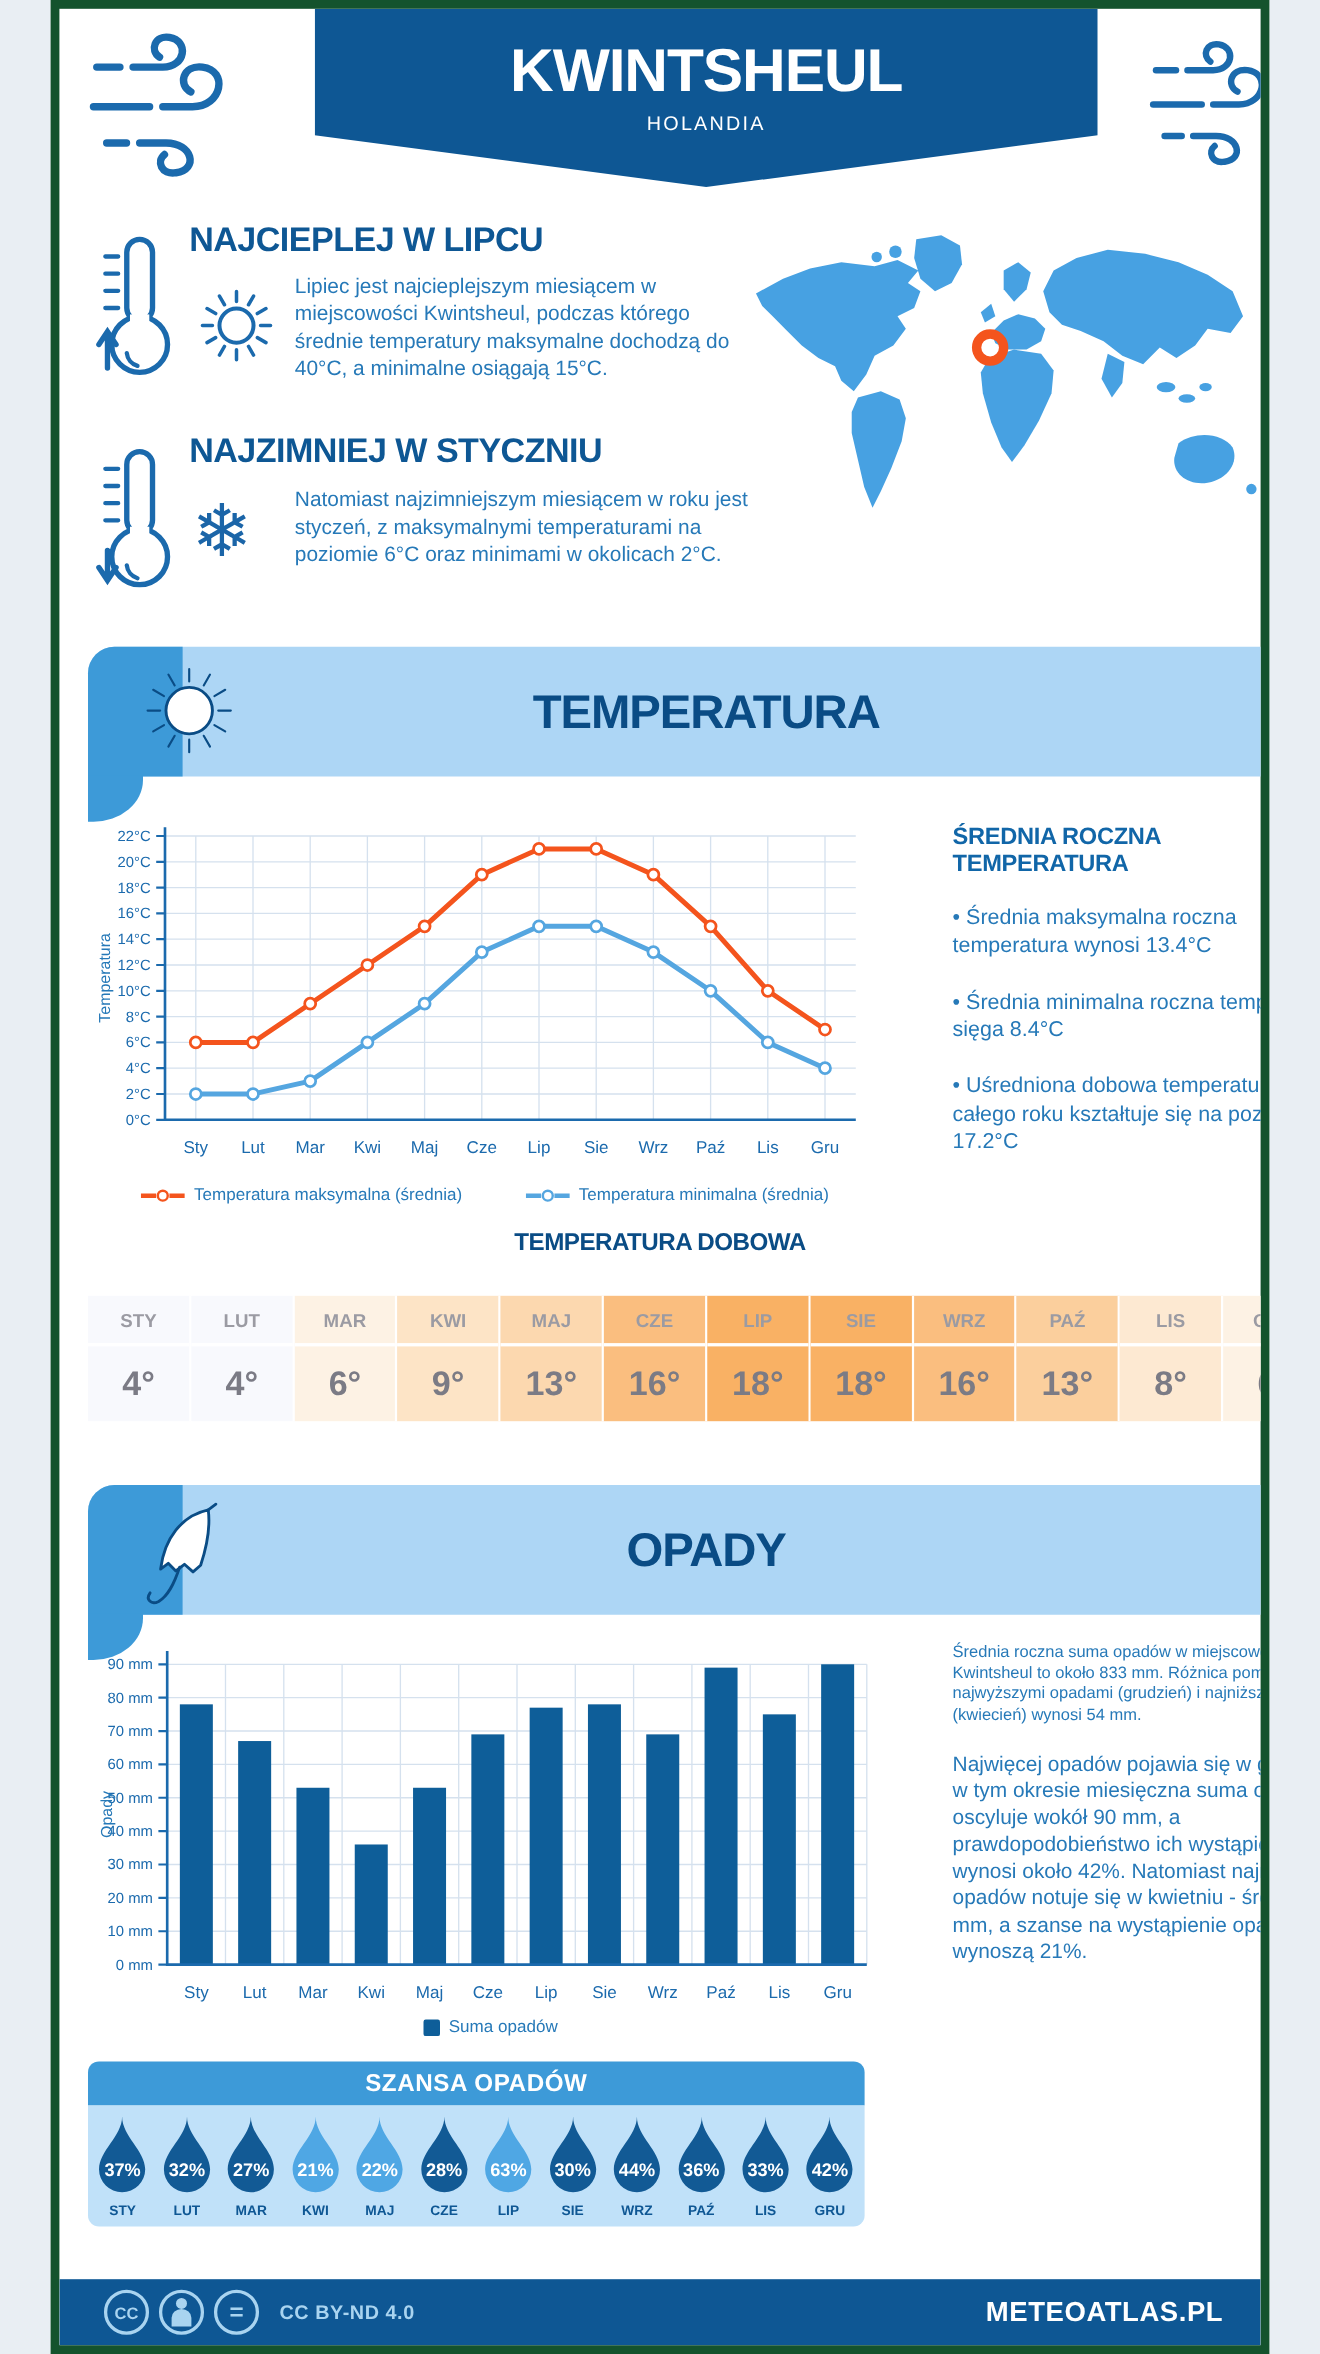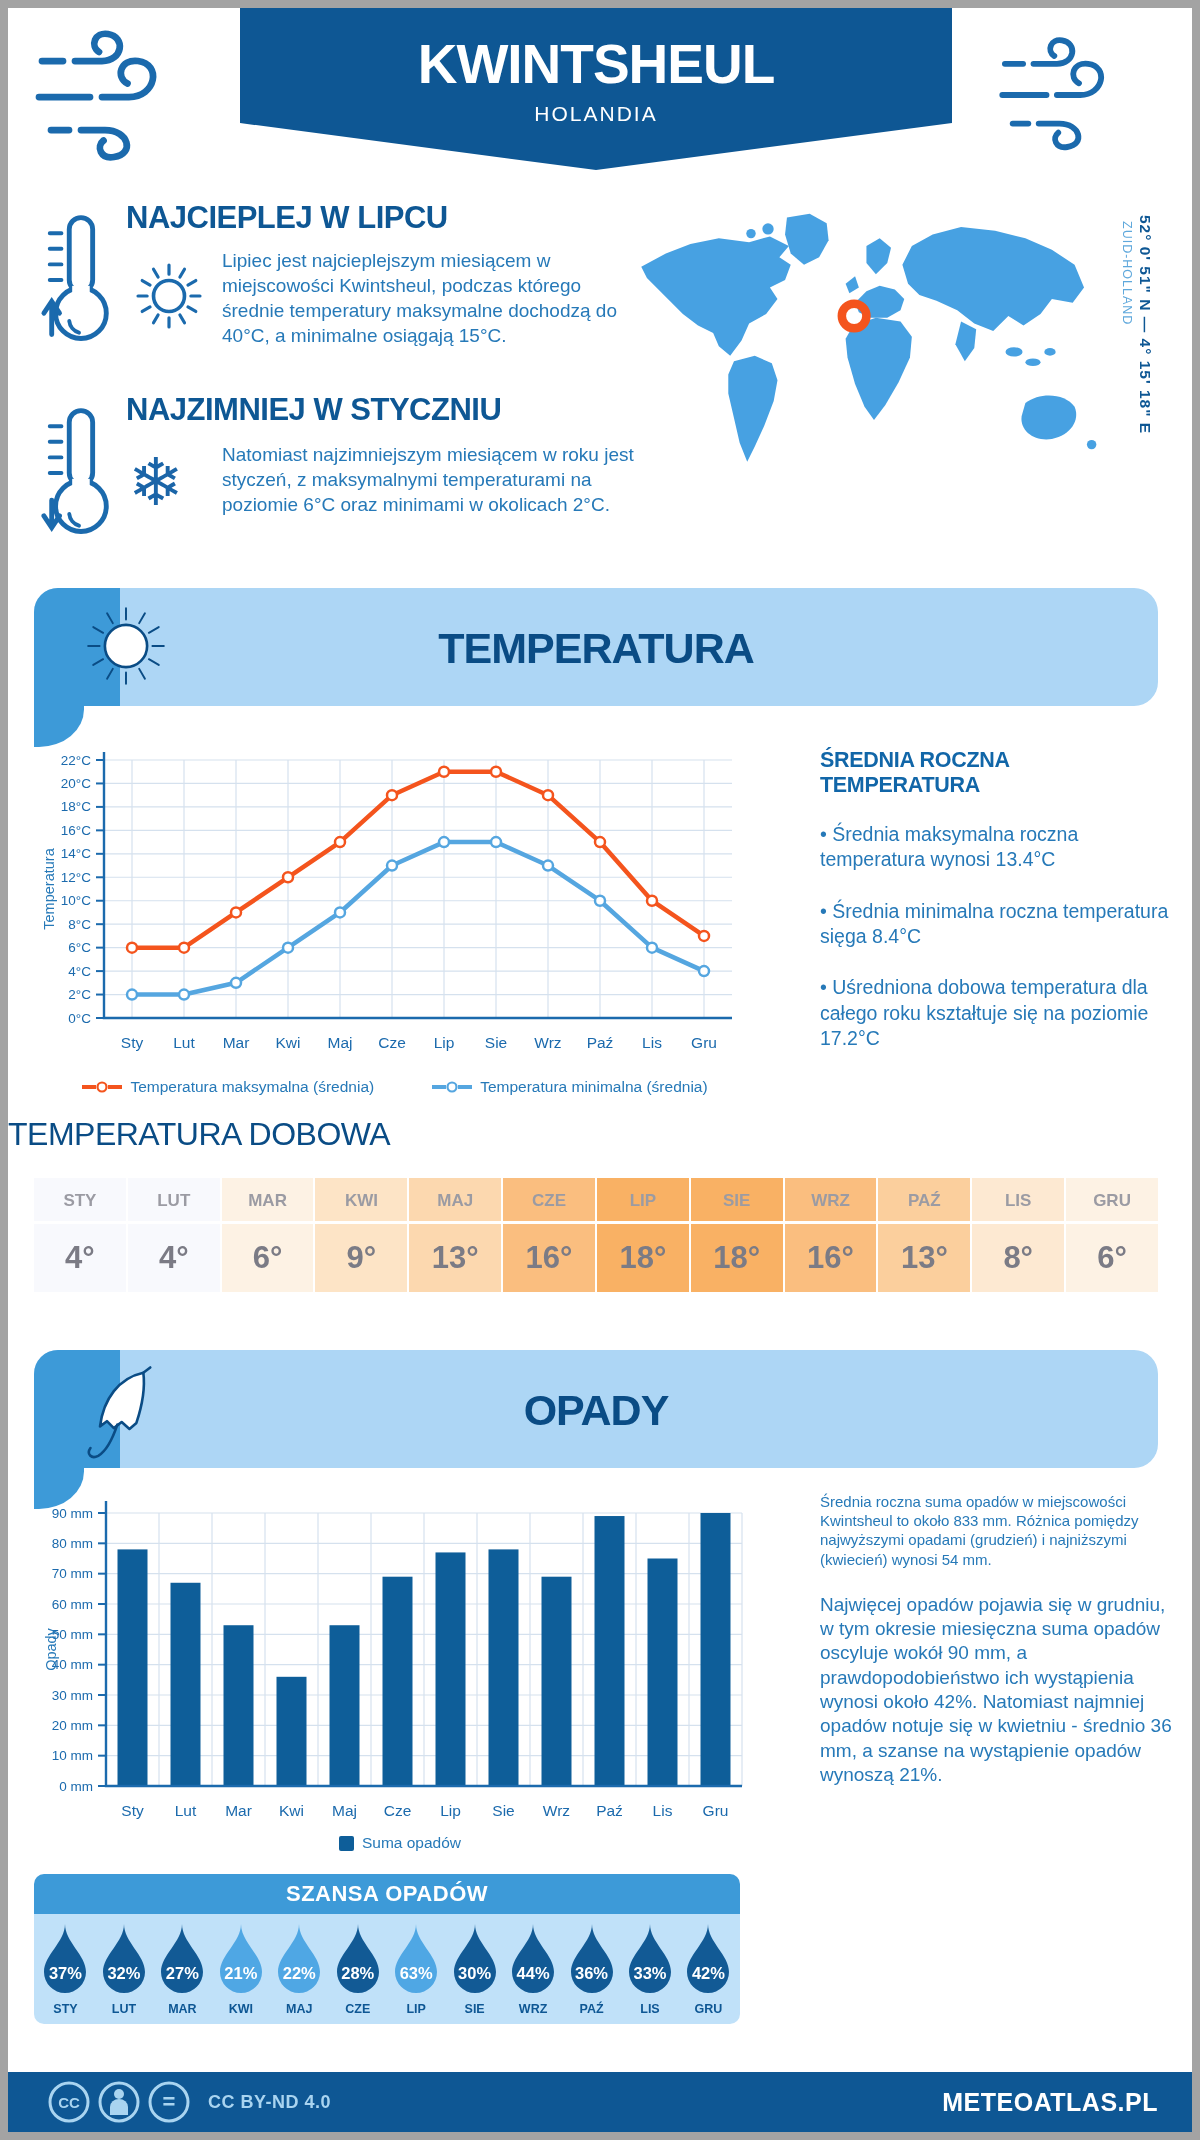--- a/index.html
+++ b/index.html
@@ -1,25 +1,25 @@
 <!DOCTYPE html>
 <html><head>
 <meta charset="utf-8">
 <style>
   html,body{margin:0;padding:0;background:#e9eef3;}
   *{box-sizing:border-box;font-family:"Liberation Sans","DejaVu Sans",sans-serif;}
-  .page{position:relative;width:1200px;height:2140px;background:#fff;border:8px solid #a3a3a3;margin:0 auto;overflow:hidden;}
+  .page{position:relative;width:1108px;height:2140px;background:#fff;border:8px solid #14532d;margin:0 auto;overflow:hidden;}
   .abs{position:absolute;}
 
   
   .banner{left:232px;top:0;width:712px;height:162px;background:#0e5794;
     -webkit-clip-path:polygon(0 0,100% 0,100% 71%,50% 100%,0 71%);
     clip-path:polygon(0 0,100% 0,100% 71%,50% 100%,0 71%);text-align:center;color:#fff;}
   .banner h1{margin:24px 0 0;font-size:55px;font-weight:bold;letter-spacing:-1px;}
-  .banner .sub{margin-top:6px;font-size:21px;letter-spacing:2px;}
+  .banner .sub{margin-top:6px;font-size:18px;letter-spacing:2px;}
 
   
   .blk-title{font-size:31px;font-weight:bold;color:#0e5794;letter-spacing:-0.5px;}
   .blk-text{font-size:19px;line-height:1.32;color:#2679b8;}
   .snow{font-size:66px;color:#1b65a8;font-family:"DejaVu Sans",sans-serif;line-height:1;}
 
   
   .geo{writing-mode:vertical-rl;height:320px;text-align:left;}
   .geo .coords{font-size:15.5px;font-weight:bold;color:#0e5794;letter-spacing:1px;}
   .geo .region{font-size:12.5px;color:#5fa8dc;letter-spacing:1px;padding-top:6px;}
@@ -262,21 +262,21 @@
       </span>
     </div>
 
   <div class="abs" style="left:812px;top:740px;width:352px;">
     <div class="col-h">ŚREDNIA ROCZNA TEMPERATURA</div>
     <p class="col-p" style="margin:24px 0 0;">• Średnia maksymalna roczna temperatura wynosi 13.4°C</p>
     <p class="col-p" style="margin:26px 0 0;">• Średnia minimalna roczna temperatura sięga 8.4°C</p>
     <p class="col-p" style="margin:26px 0 0;">• Uśredniona dobowa temperatura dla całego roku kształtuje się na poziomie 17.2°C</p>
   </div>
 
-  <div class="abs" style="left:0;right:0;top:1108px;text-align:left;font-size:32px;font-weight:normal;color:#0a4c85;letter-spacing:-0.5px;">TEMPERATURA DOBOWA</div>
+  <div class="abs" style="left:0;right:0;top:1108px;text-align:center;font-size:22px;font-weight:bold;color:#0a4c85;letter-spacing:-0.5px;">TEMPERATURA DOBOWA</div>
   <div class="abs daily" style="left:26px;top:1170px;">
       <div class="col" style="background: rgb(248, 249, 253);">
         <div class="th">STY</div>
         <div class="td">4°</div>
       </div>
       <div class="col" style="background: rgb(248, 249, 253);">
         <div class="th">LUT</div>
         <div class="td">4°</div>
       </div>
       <div class="col" style="background: rgb(253, 242, 228);">

